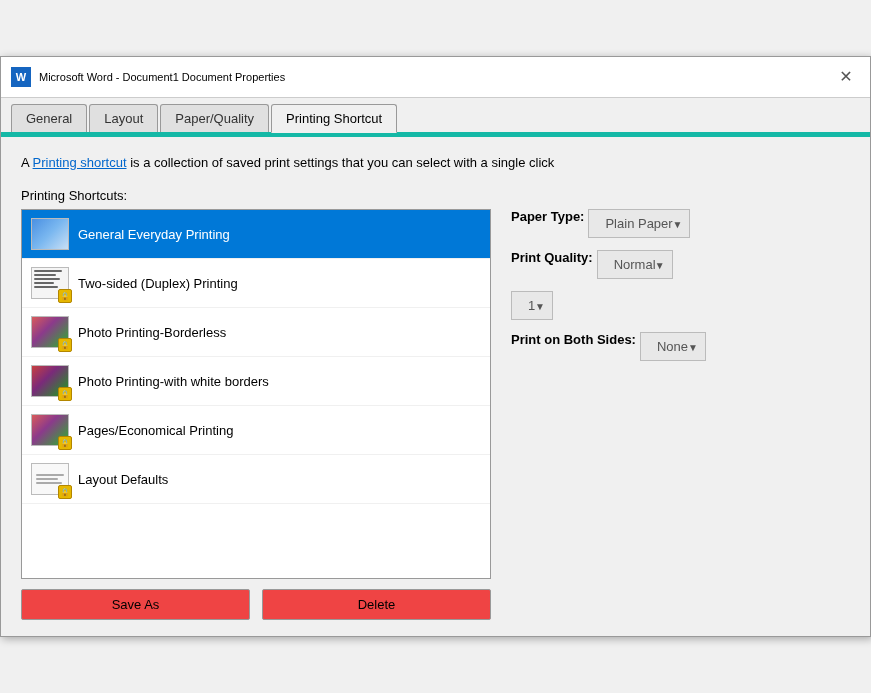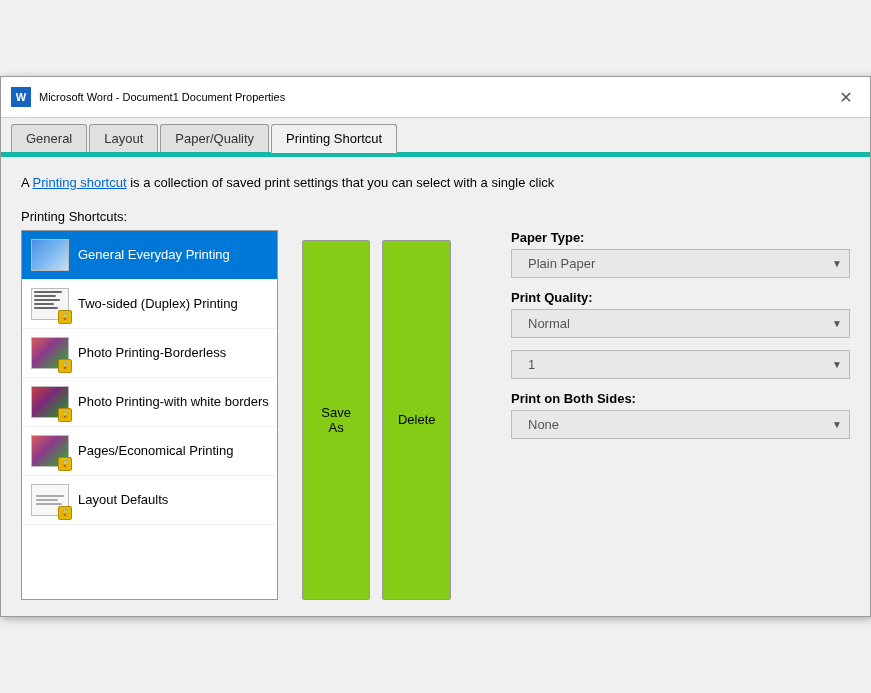--- a/index.html
+++ b/index.html
@@ -104,22 +104,21 @@
       margin-bottom: 6px;
       margin-top: 6px;
     }
     .main-layout {
       display: flex;
       gap: 20px;
     }
     .list-panel {
       flex: 0 0 470px;
       display: flex;
-      flex-direction: row;
-      gap: 24px;
+      flex-direction: column;
     }
     .shortcuts-list {
       border: 1px solid #999;
       background: #fff;
       min-height: 370px;
       overflow-y: auto;
     }
     .list-item {
       display: flex;
       align-items: center;
@@ -189,36 +188,36 @@
     .list-item.selected .list-item-label { color: white; }
     .button-row {
       display: flex;
       gap: 12px;
       margin-top: 10px;
     }
     .btn {
       flex: 1;
       padding: 7px 12px;
       border: 1px solid #999;
-      background: #84cc16;
+      background: #ef4444;
       cursor: pointer;
       font-size: 13px;
       border-radius: 2px;
       color: #000;
     }
     .btn:disabled { color: #888; cursor: default; }
     .right-panel {
       flex: 1;
       display: flex;
       flex-direction: column;
       gap: 12px;
     }
     .field-group {
       display: flex;
-      flex-direction: column;
+      flex-direction: row;
       gap: 4px;
     }
     .field-label {
       font-size: 13px;
       font-weight: 600;
       color: #000;
     }
     .field-select {
       width: 100%;
       padding: 6px 16px;

